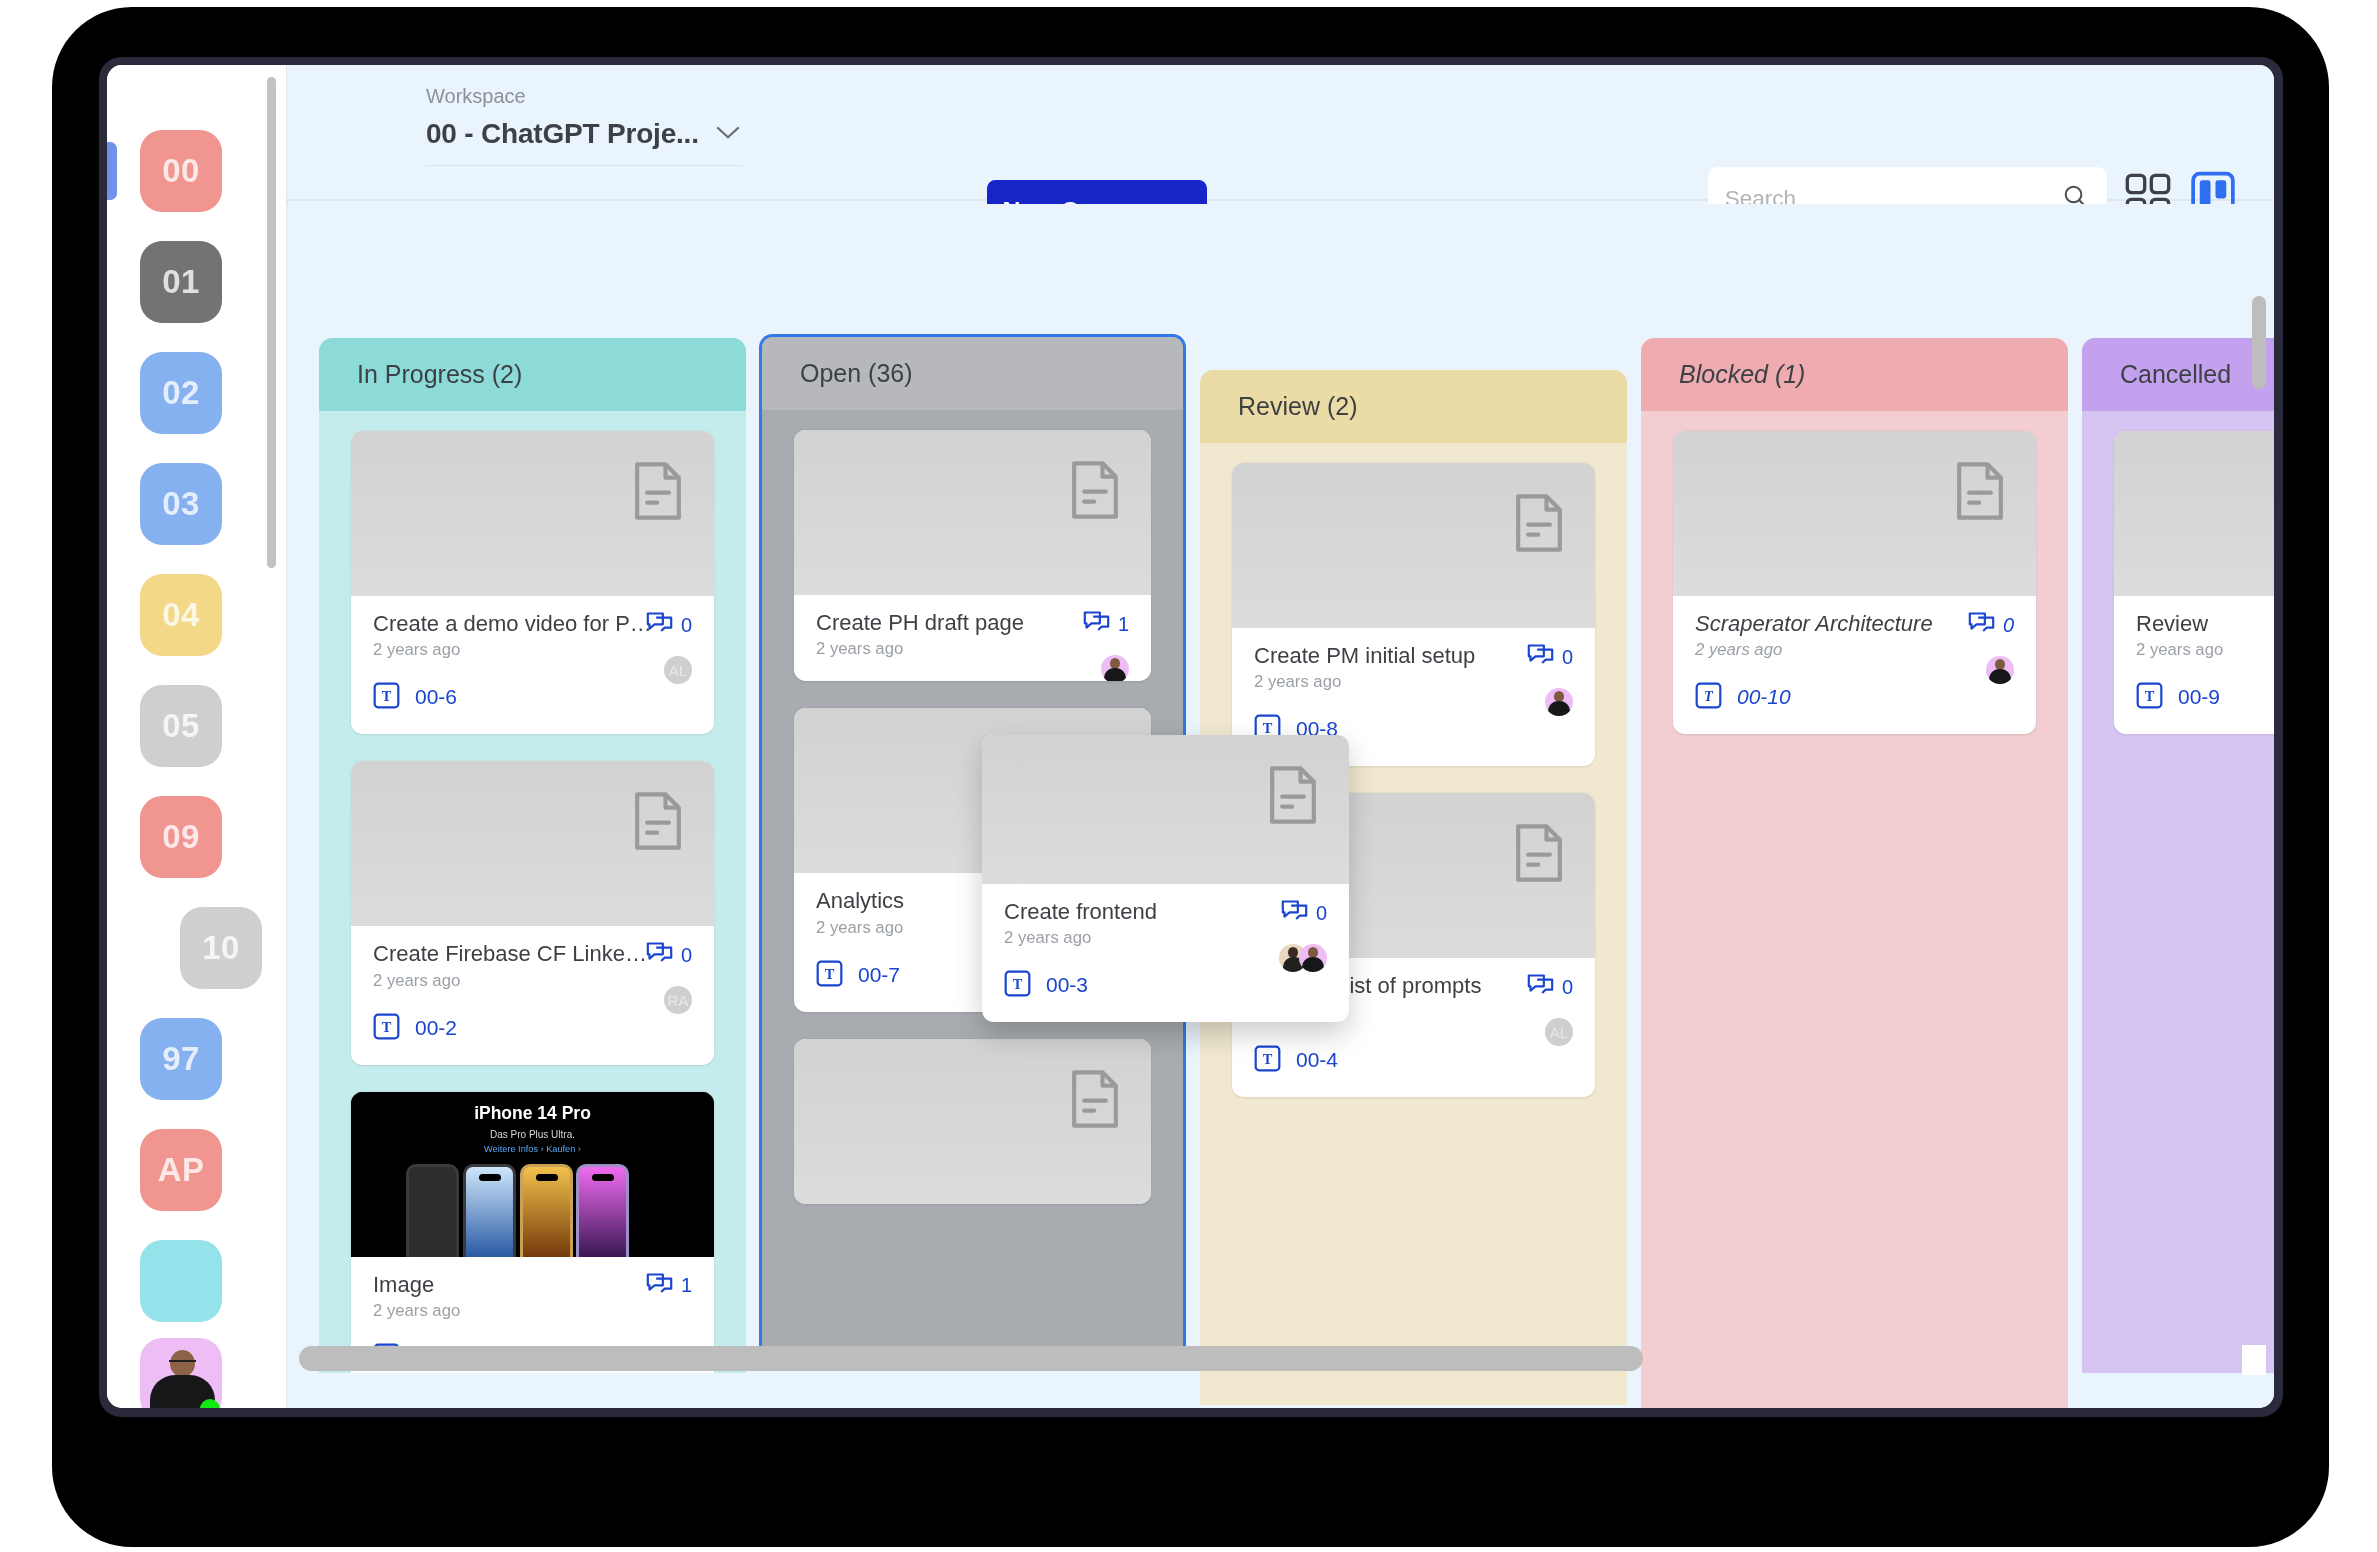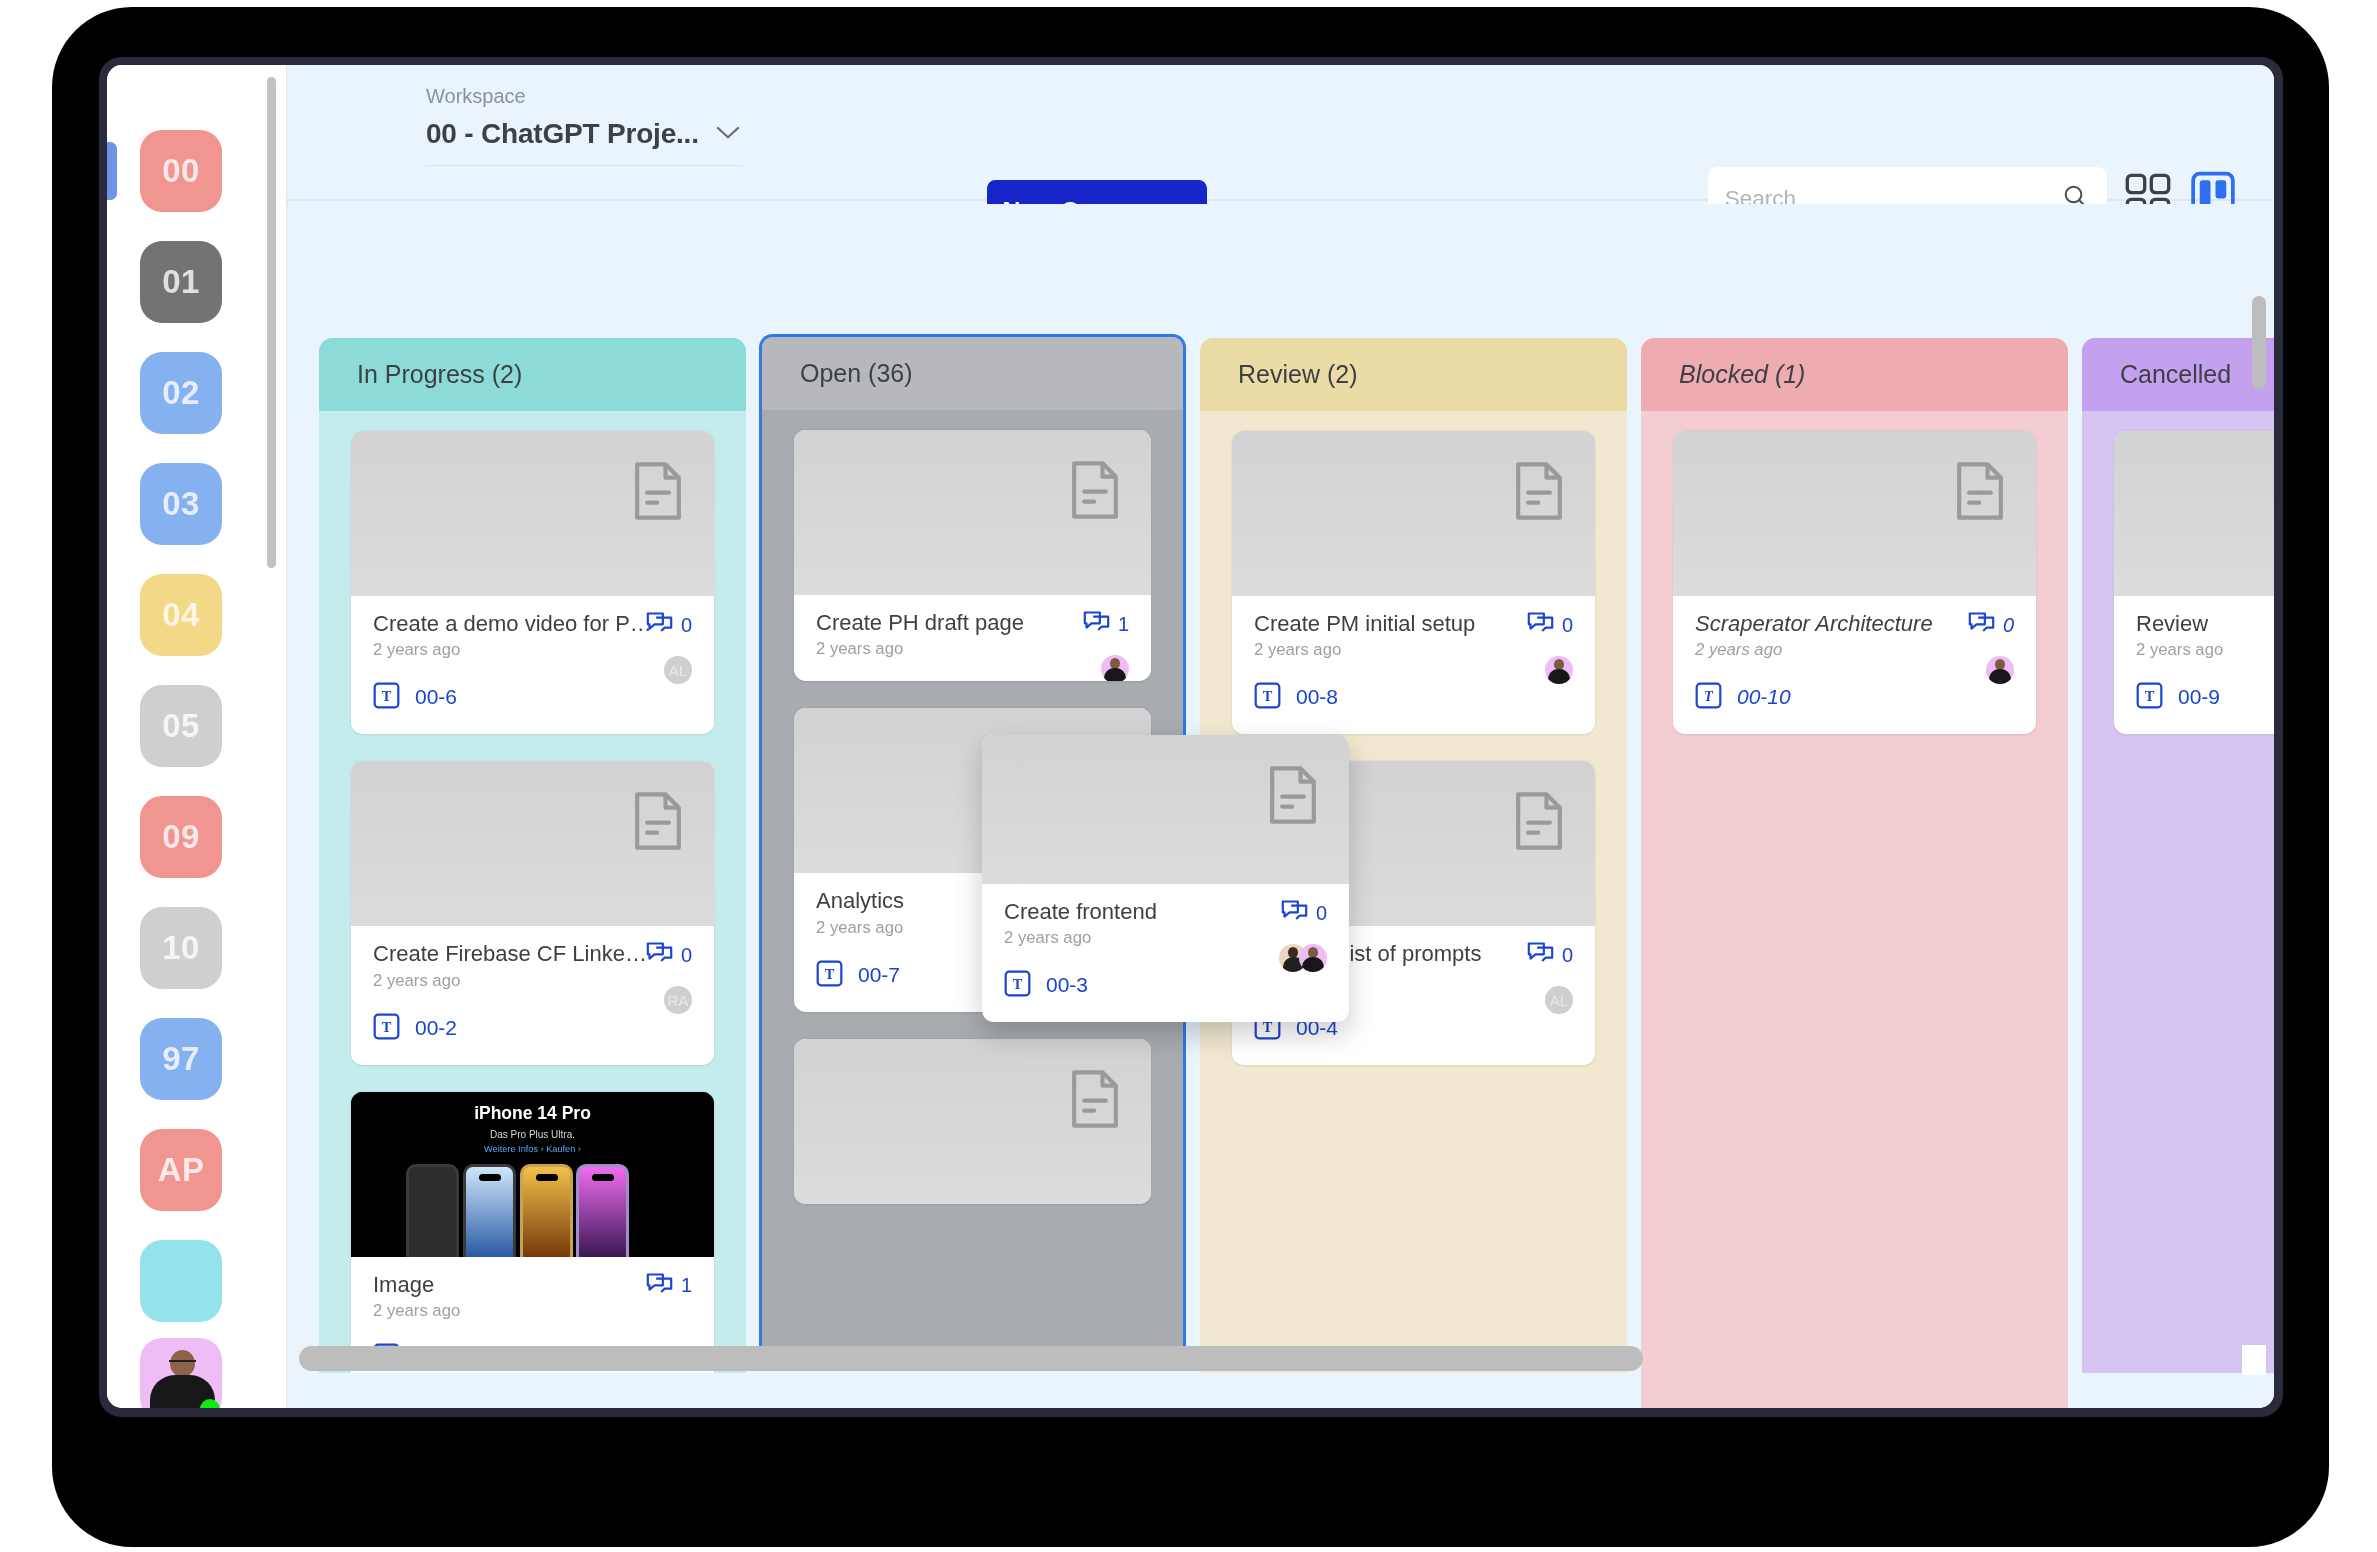--- a/index.html
+++ b/index.html
@@ -308,21 +308,21 @@
         </div>
         <div class="ws-item" style="top: 509px; background: rgb(242, 216, 135);">
           <span>04</span>
         </div>
         <div class="ws-item" style="top: 620px; background: rgb(207, 207, 207);">
           <span>05</span>
         </div>
         <div class="ws-item" style="top: 731px; background: rgb(240, 149, 144);">
           <span>09</span>
         </div>
-        <div class="ws-item" style="top: 842px; background: rgb(207, 207, 207);">
+        <div class="ws-item" style="top: 842px; background: rgb(207, 207, 207); margin-left: 40px;">
           <span>10</span>
         </div>
         <div class="ws-item" style="top: 953px; background: rgb(134, 177, 240);">
           <span>97</span>
         </div>
         <div class="ws-item" style="top: 1064px; background: rgb(240, 149, 144);">
           <span>AP</span>
         </div>
         <div class="ws-item" style="top: 1175px; background: rgb(149, 227, 234);">
           <span></span>
@@ -568,21 +568,21 @@
                 <span class="doc-icon"><svg width="52" height="60" viewBox="0 0 62 72">
                     <path d="M6 4 H40 L56 20 V68 H6 Z" fill="none" stroke="#9a9a9a" stroke-width="5" stroke-linejoin="round"></path>
                     <path d="M40 4 V20 H56" fill="none" stroke="#9a9a9a" stroke-width="5" stroke-linejoin="round"></path>
                     <line x1="18" y1="38" x2="44" y2="38" stroke="#9a9a9a" stroke-width="5" stroke-linecap="round"></line>
                     <line x1="18" y1="50" x2="30" y2="50" stroke="#9a9a9a" stroke-width="5" stroke-linecap="round"></line>
                   </svg></span>
               </div>
             </div>
           </div>
         </div>
-        <div class="column" style="left: 913px; background: rgb(240, 232, 207); height: 1035px;">
+        <div class="column" style="left: 913px; background: rgb(240, 232, 207); height: 1035px; margin-top: 32px;">
           <div class="column-header" style="background: rgb(235, 219, 164);">
             <span>Review (2)</span>
           </div>
           <div class="column-body">
             <div class="card">
               <div class="card-thumb">
                 <span class="doc-icon"><svg width="52" height="60" viewBox="0 0 62 72">
                     <path d="M6 4 H40 L56 20 V68 H6 Z" fill="none" stroke="#9a9a9a" stroke-width="5" stroke-linejoin="round"></path>
                     <path d="M40 4 V20 H56" fill="none" stroke="#9a9a9a" stroke-width="5" stroke-linejoin="round"></path>
                     <line x1="18" y1="38" x2="44" y2="38" stroke="#9a9a9a" stroke-width="5" stroke-linecap="round"></line>

